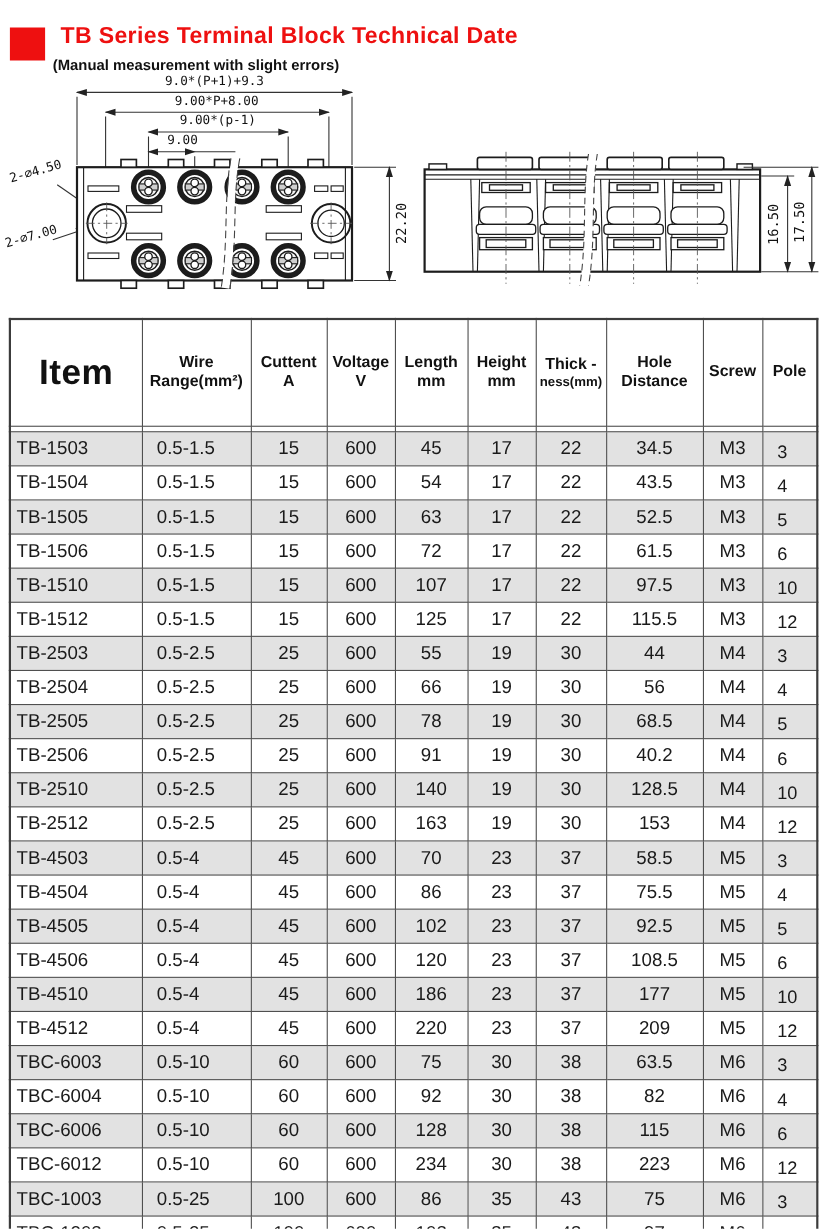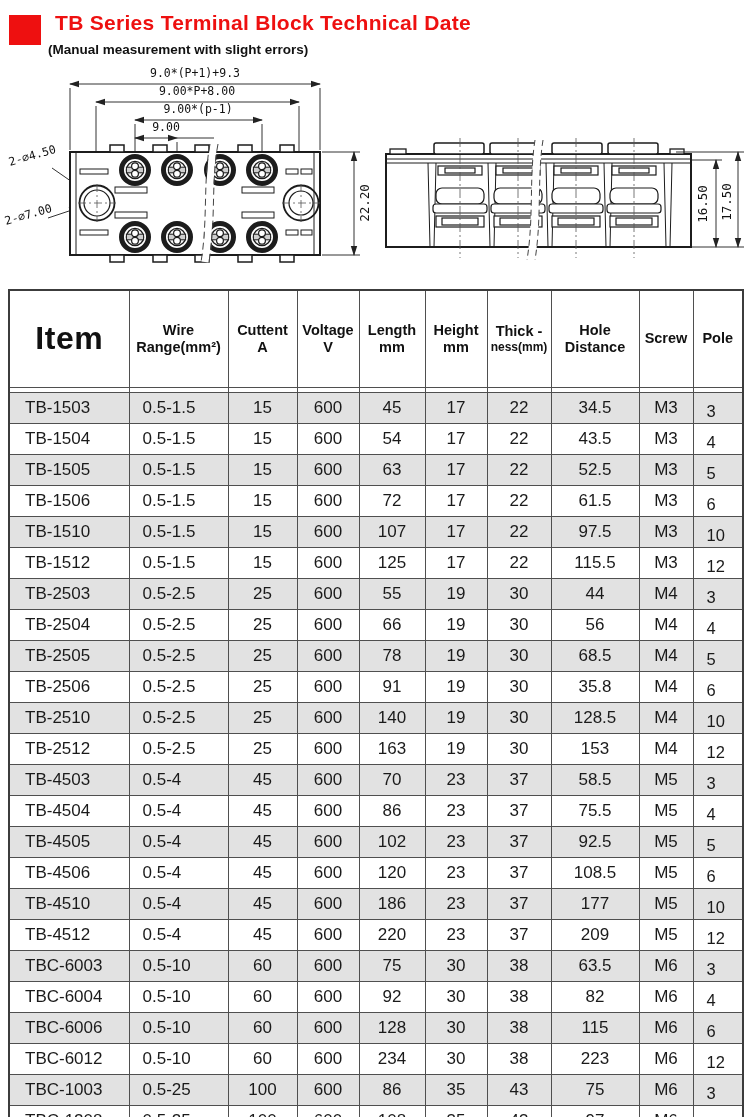--- a/index.html
+++ b/index.html
@@ -1,21 +1,21 @@
 <!DOCTYPE html>
 <html><head>
 <meta charset="utf-8">
 <style>
   html,body{margin:0;padding:0;}
   body{
     width:750px;height:1117px;position:relative;background:#fff;overflow:hidden;
     font-family:"Liberation Sans", sans-serif;color:#1a1a1a;
   }
   
-  .hdr{position:absolute;left:0;top:6px;width:636px;height:62px;text-align:right;}
+  .hdr{position:absolute;left:0;top:16px;width:636px;height:62px;text-align:right;}
   .red-square{position:absolute;left:9px;top:9px;width:32px;height:30px;background:#ee1010;}
   .page-title{position:absolute;left:55px;top:5px;font-size:21px;font-weight:bold;
     color:#ee1010;letter-spacing:.3px;white-space:nowrap;}
   .page-subtitle{position:absolute;left:48px;top:36px;font-size:13.5px;font-weight:bold;color:#111;}
   
   .drawings{position:absolute;left:0;top:62px;width:612px;height:225px;}
   .drawings svg{position:absolute;top:0;}
   svg text{font-family:"DejaVu Sans Mono", monospace;fill:#111;}
   .dimtxt{font-size:11.5px;}
   .dimtxt-lg{font-size:12.5px;}
@@ -25,21 +25,21 @@
   .spec th,.spec td{border:1px solid #4f4f4f;overflow:hidden;white-space:nowrap;}
   .spec th{height:60px;font-size:14.5px;font-weight:bold;text-align:center;
     vertical-align:middle;line-height:1.18;padding:18px 1px;background:#fff;color:#111;}
   .spec th span{display:block;}
   .spec th span:empty{display:none;}
   th.th-item span{font-size:32px;letter-spacing:.5px;}
   th.th-thick .l2{font-size:12px;}
   .spec td{height:28px;font-size:17px;text-align:center;vertical-align:middle;padding:0;}
   .spec tr.odd td{background:#e2e2e2;}
   .spec tr.even td{background:#fff;}
-  td.item{text-align:left;padding-left:15px;}
+  td.item{text-align:left;padding-left:5px;}
   td.wire{text-align:left;padding-left:13px;}
   td.pole{text-align:left;padding-left:13px;vertical-align:bottom;padding-bottom:2px;font-size:16.5px;}
   tr.spacer td{height:4px;background:#fff;border-top:1px solid #4f4f4f;border-bottom:1px solid #4f4f4f;}
 </style>
 </head>
 <body>
 
 <div class="hdr">
   <div class="red-square"></div>
   <div class="page-title">TB Series Terminal Block Technical Date</div>
@@ -417,21 +417,21 @@
     <td class="pole">5</td>
   </tr>
       <tr class="even">
     <td class="item">TB-2506</td>
     <td class="wire">0.5-2.5</td>
     <td>25</td>
     <td>600</td>
     <td>91</td>
     <td>19</td>
     <td>30</td>
-    <td>35.8</td>
+    <td>40.2</td>
     <td>M4</td>
     <td class="pole">6</td>
   </tr>
       <tr class="odd">
     <td class="item">TB-2510</td>
     <td class="wire">0.5-2.5</td>
     <td>25</td>
     <td>600</td>
     <td>140</td>
     <td>19</td>

